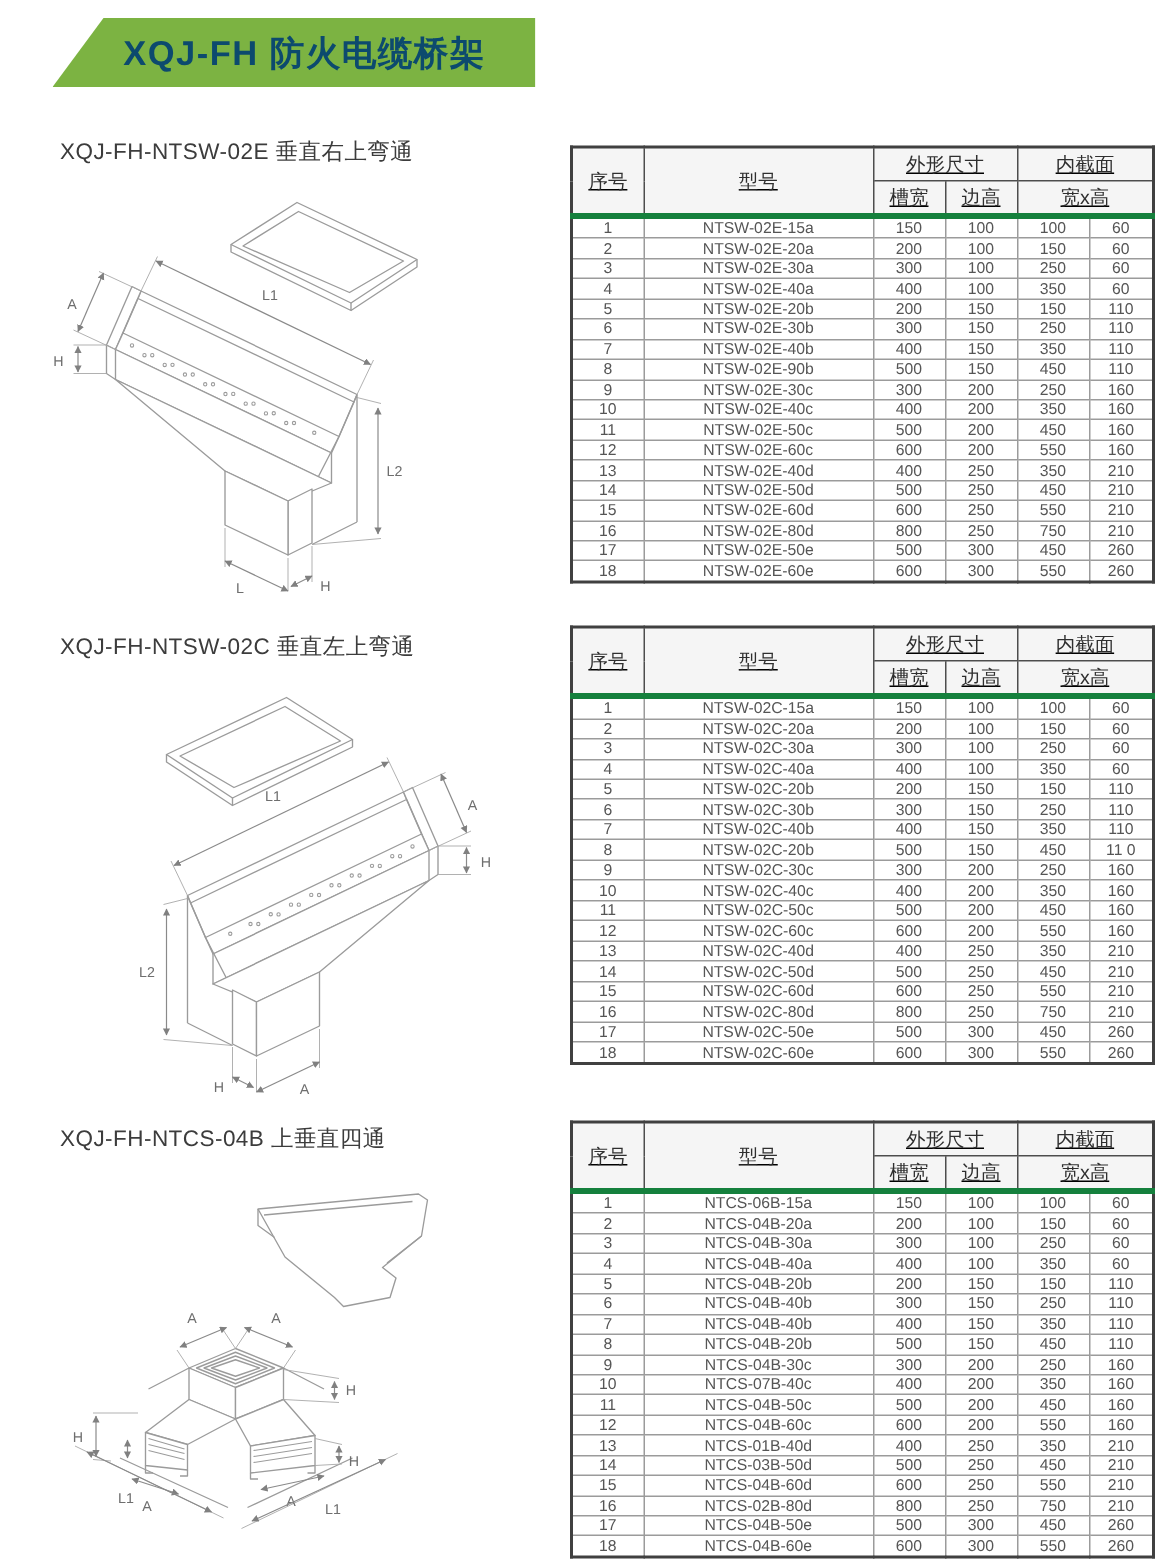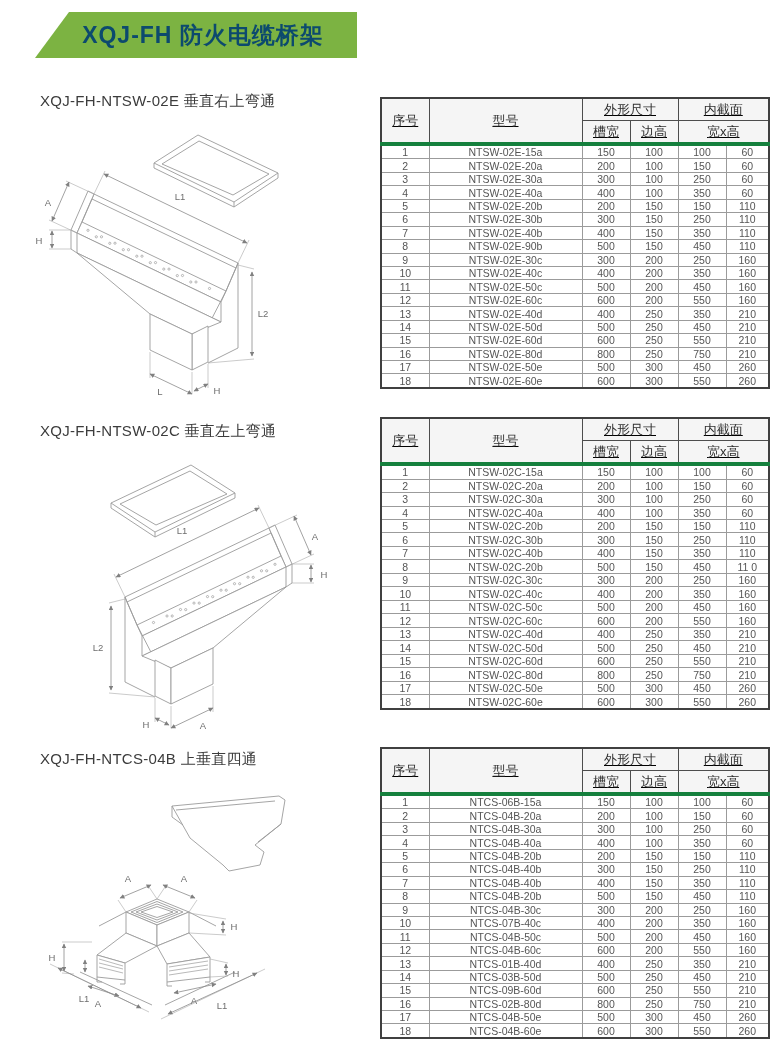--- a/index.html
+++ b/index.html
@@ -721,21 +721,21 @@
       <tr>
         <td>14</td>
         <td>NTCS-03B-50d</td>
         <td>500</td>
         <td>250</td>
         <td>450</td>
         <td>210</td>
       </tr>
       <tr>
         <td>15</td>
-        <td>NTCS-09B-60d</td>
+        <td>NTCS-04B-60d</td>
         <td>600</td>
         <td>250</td>
         <td>550</td>
         <td>210</td>
       </tr>
       <tr>
         <td>16</td>
         <td>NTCS-02B-80d</td>
         <td>800</td>
         <td>250</td>

